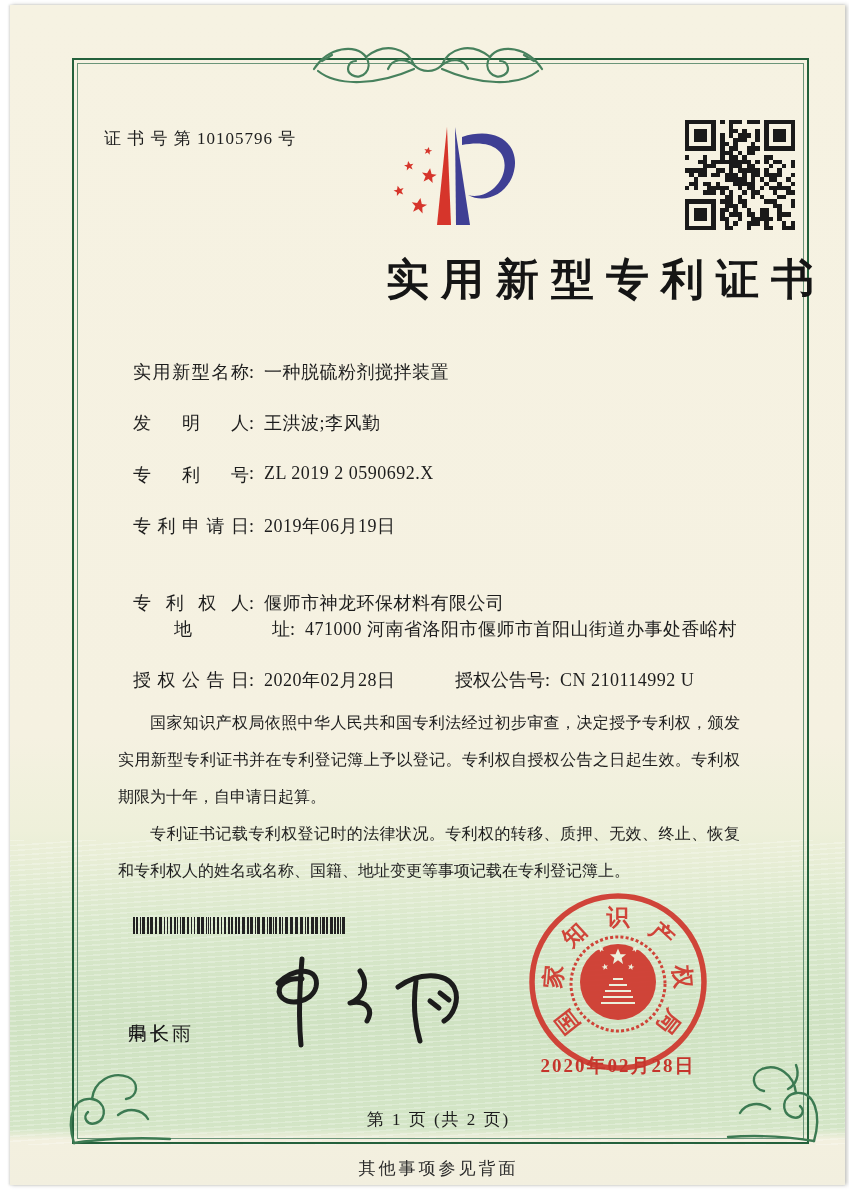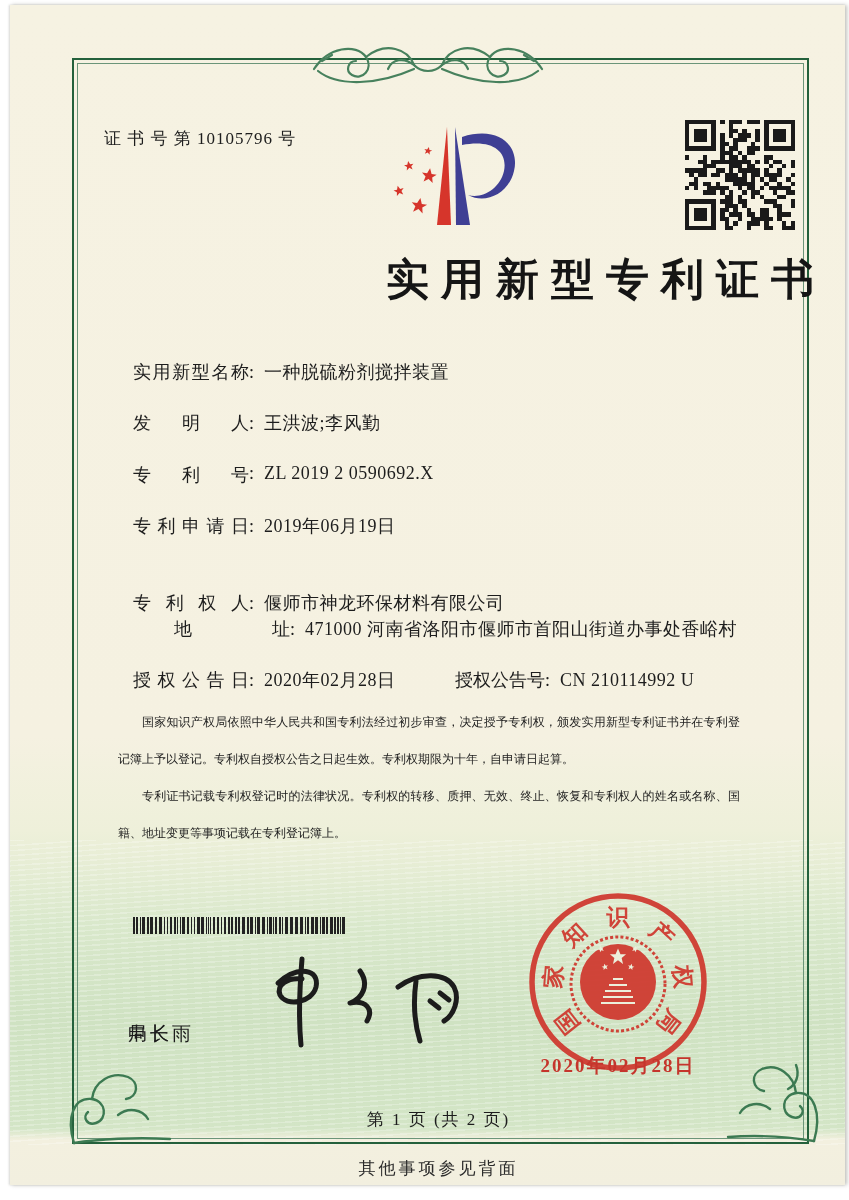--- a/index.html
+++ b/index.html
@@ -14,21 +14,21 @@
   #frame-inner{position:absolute;left:3px;top:3px;right:3px;bottom:3px;border:1px solid #6b9579;}
   .abs{position:absolute;}
   .certno{left:94px;top:122px;font-size:17px;letter-spacing:1px;}
   .title{left:62px;top:246px;width:733px;text-align:right;font-size:43px;font-weight:700;
     letter-spacing:12px;color:#151515;padding-left:21px;}
   .frow{left:123px;width:640px;font-size:18px;white-space:nowrap;}
   .flabel{display:inline-block;width:116px;text-align:justify;text-align-last:justify;vertical-align:top;}
   .fcolon{display:inline-block;margin-right:10px;}
   .fval{letter-spacing:.5px;}
   .grant2{position:absolute;left:322px;top:0;white-space:nowrap;}
-  .paras{left:108px;top:699px;width:622px;font-size:12px;line-height:37px;text-align:justify;}
+  .paras{left:108px;top:699px;width:622px;font-size:16px;line-height:37px;text-align:justify;}
   .paras p{margin:0;text-indent:2em;}
   #barcode{left:123px;top:912px;width:218px;height:17px;display:flex;align-items:stretch;}
   #barcode div{height:100%;}
   .director{left:118px;font-size:19px;letter-spacing:3px;}
   .pageinfo{left:62px;top:1103px;width:733px;text-align:center;font-size:17px;letter-spacing:2px;}
   .backnote{left:62px;top:1152px;width:733px;text-align:center;font-size:17px;letter-spacing:3px;color:#2b2b2b;}
   .sealdate{left:508px;top:1048px;width:200px;text-align:center;font-size:19px;color:#c5352c;
     letter-spacing:2px;font-weight:600;}
   svg text.ringch{fill:#cf382e;font-size:23px;font-weight:700;font-family:"Liberation Serif",serif;}
 </style>

